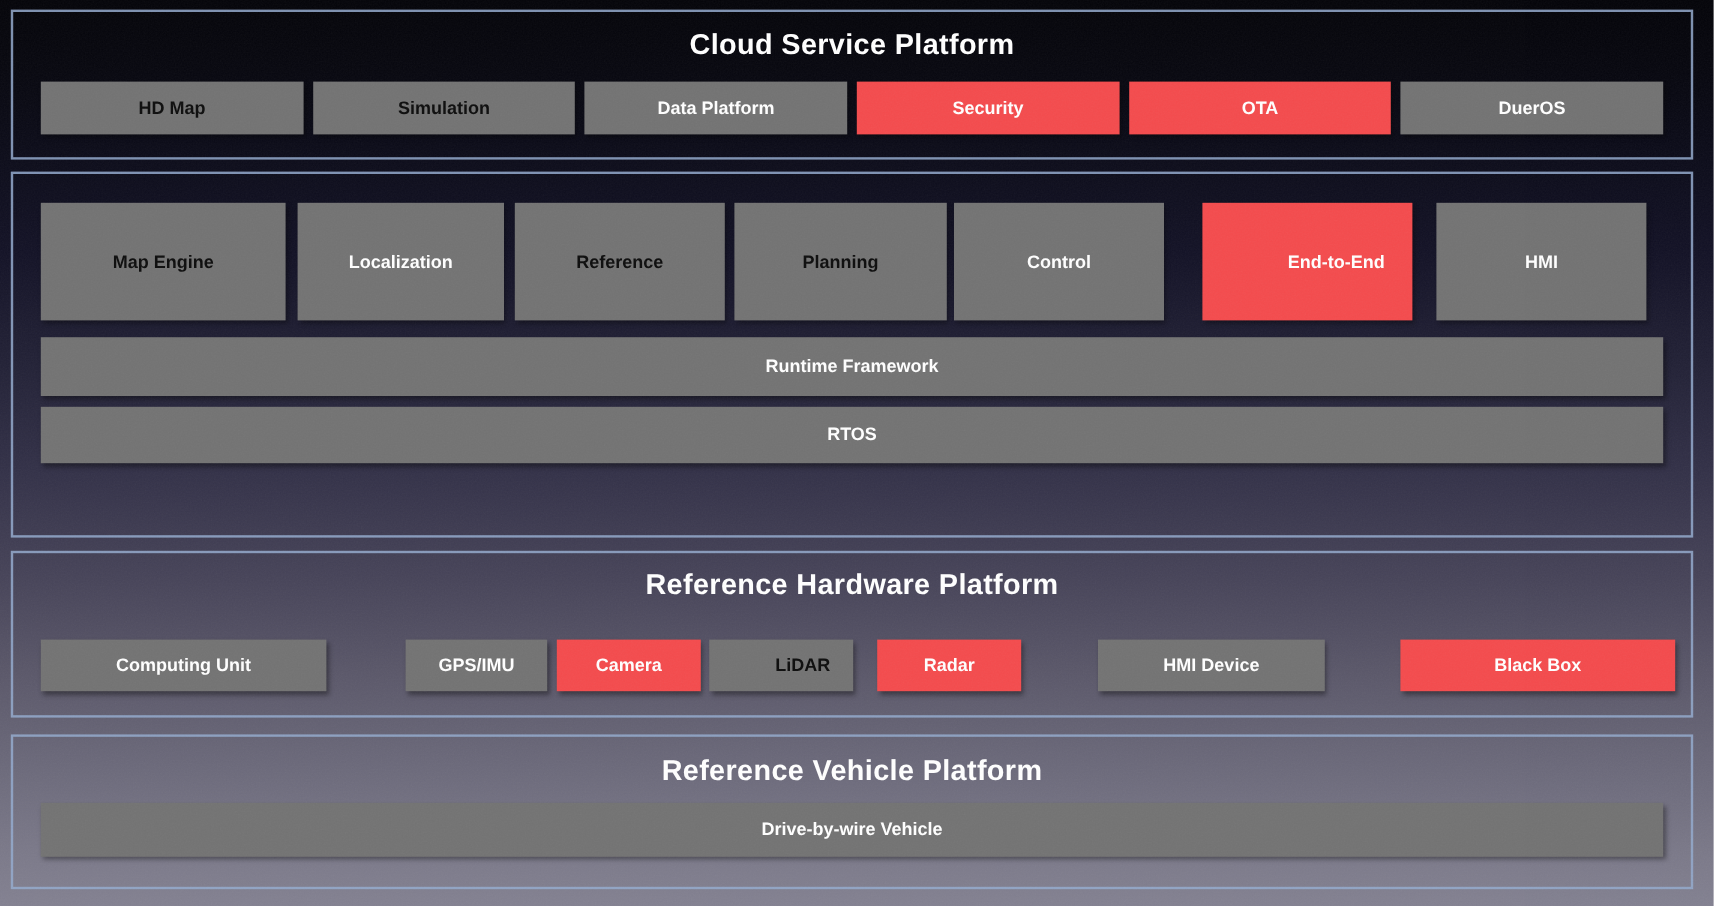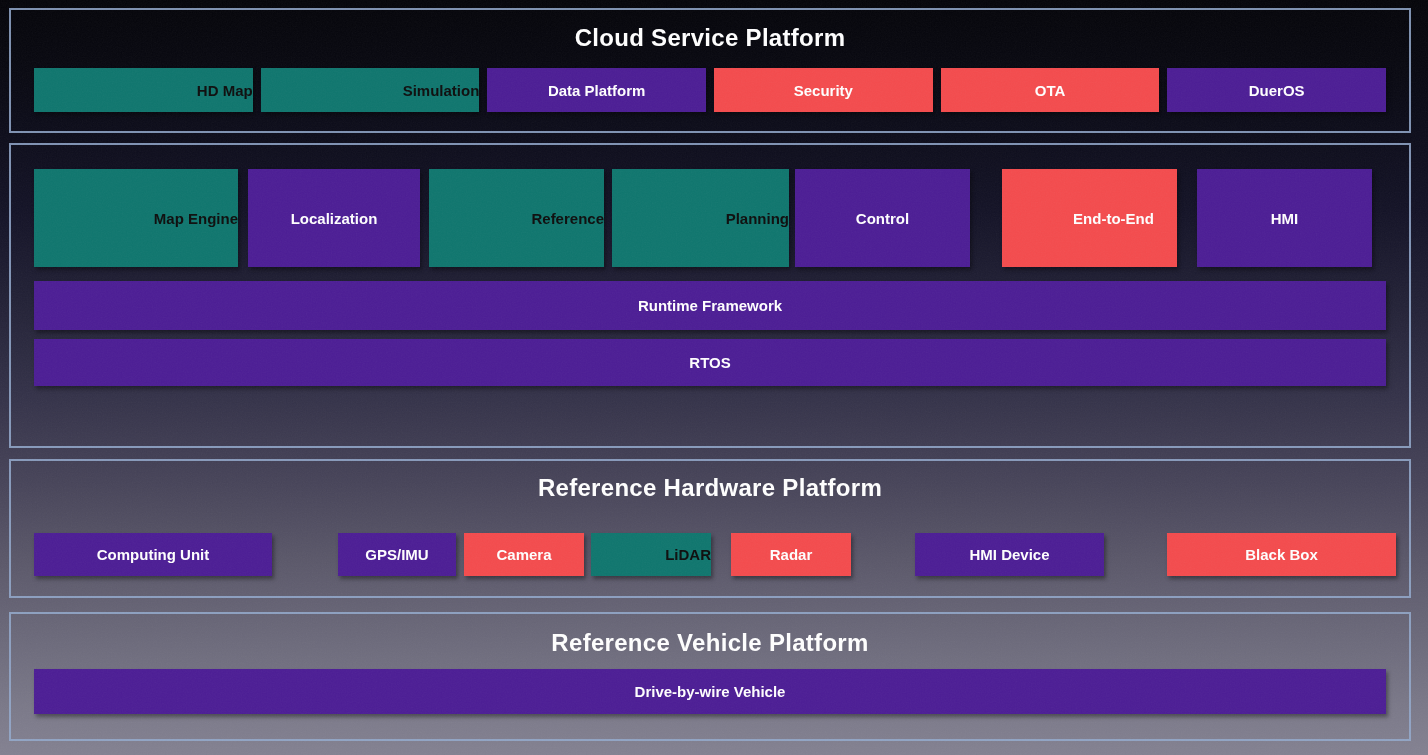--- a/index.html
+++ b/index.html
@@ -28,22 +28,22 @@
   .section--cloud .section-title{margin-top:14px;}
   .section--software .section-title{margin-top:16px;}
   .section--hardware .section-title{margin-top:13px;}
   .section--vehicle .section-title{margin-top:15px;}
   .box{
     display:flex;align-items:center;justify-content:center;
     font-weight:700;font-size:15px;box-sizing:border-box;
     box-shadow:2px 3px 4px rgba(0,0,0,0.40);
     flex:0 0 auto;
   }
-  .c-yellow{background:#0f766e;color:#0d0d0d;justify-content:flex-end;}
-  .c-blue{background:#4c1d95;color:#ffffff;}
+  .c-yellow{background:#737373;color:#0d0d0d;}
+  .c-blue{background:#737373;color:#ffffff;}
   .c-red{background:#F44B4D;color:#ffffff;}
   
   .row-cloud{display:flex;gap:8px;margin-top:16px;}
   .row-cloud .box{flex:1 1 0;height:44px;}
   
   .row-modules{display:flex;margin-top:24px;}
   .row-modules .box{height:98px;}
   .m-0{width:204px;}
   .m-1{width:172px;margin-left:10px;}
   .m-2{width:175px;margin-left:9px;}

